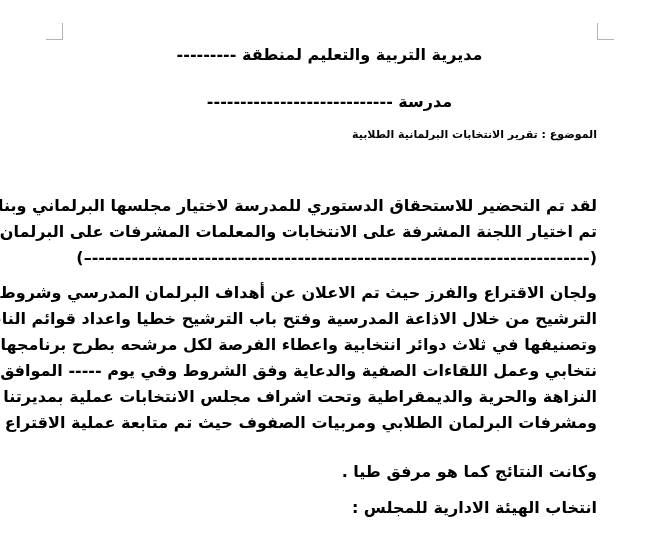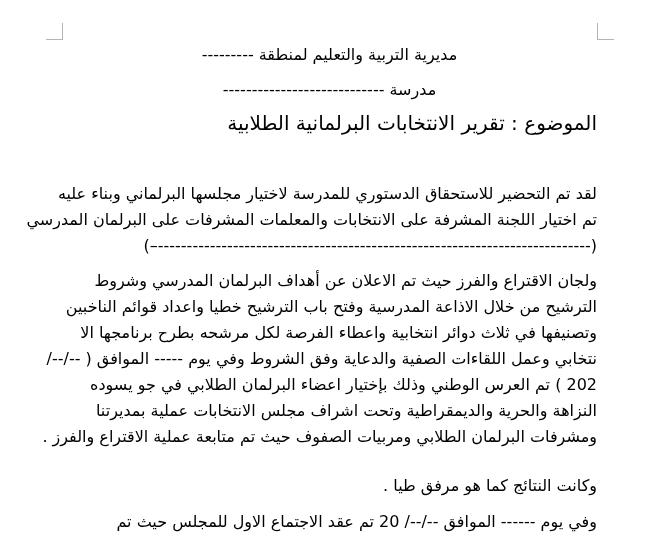--- a/index.html
+++ b/index.html
@@ -8,21 +8,21 @@
     background: #ffffff;
   }
   .page {
     position: relative;
     width: 660px;
     height: 540px;
     background: #ffffff;
     overflow: hidden;
     direction: rtl;
     font-family: "DejaVu Sans", sans-serif;
-    font-weight: normal;
+    font-weight: bold;
     color: #000000;
   }
   
   .crop {
     position: absolute;
     top: 23px;
     width: 16px;
     height: 16px;
   }
   .crop.tl {
@@ -40,25 +40,25 @@
     top: 44px;
     left: 62px;
     right: 63px;
   }
   .hline {
     text-align: center;
     font-size: 16px;
     line-height: 22px;
     white-space: nowrap;
   }
-  .hline + .hline { margin-top: 13px; }
+  .hline + .hline { margin-top: 25px; }
   .subject {
     margin-top: 11px;
     text-align: right;
-    font-size: 20px;
+    font-size: 11px;
     line-height: 22px;
     white-space: nowrap;
   }
   .para { margin: 0; }
   .para .line {
     text-align: right;
     font-size: 16px;
     line-height: 26px;
     white-space: nowrap;
   }
@@ -87,28 +87,26 @@
       <div class="line">لقد تم التحضير للاستحقاق الدستوري للمدرسة لاختيار مجلسها البرلماني وبناء عليه</div>
       <div class="line">تم اختيار اللجنة المشرفة على الانتخابات والمعلمات المشرفات على البرلمان المدرسي</div>
       <div class="line">(---------------------------------------------------------------------------–)</div>
     </div>
 
     <div class="para p-process">
       <div class="line">ولجان الاقتراع والفرز حيث تم الاعلان عن أهداف البرلمان المدرسي وشروط</div>
       <div class="line">الترشيح من خلال الاذاعة  المدرسية وفتح باب الترشيح خطيا واعداد قوائم الناخبين</div>
       <div class="line">وتصنيفها في ثلاث دوائر انتخابية واعطاء الفرصة لكل مرشحه بطرح برنامجها الا</div>
       <div class="line">نتخابي وعمل اللقاءات الصفية والدعاية وفق الشروط وفي يوم ----- الموافق ( --/--/</div>
-      <div class="line">202  ) تم العرس الوطني وذلك بإختيار اعضاء البرلمان الطلابي في جو يسوده</div>
       <div class="line">النزاهة والحرية والديمقراطية وتحت اشراف مجلس الانتخابات عملية بمديرتنا</div>
       <div class="line">ومشرفات البرلمان الطلابي ومربيات الصفوف حيث تم متابعة عملية الاقتراع والفرز .</div>
     </div>
 
     <div class="para p-results">
       <div class="line">وكانت النتائج كما هو مرفق طيا .</div>
     </div>
 
     <div class="para p-meeting">
-      <div class="line">وفي يوم ------ الموافق --/--/  20  تم عقد الاجتماع الاول للمجلس حيث تم</div>
       <div class="line">انتخاب الهيئة الادارية للمجلس :</div>
     </div>
 
   </div>
 </div>
 
 </body></html>

